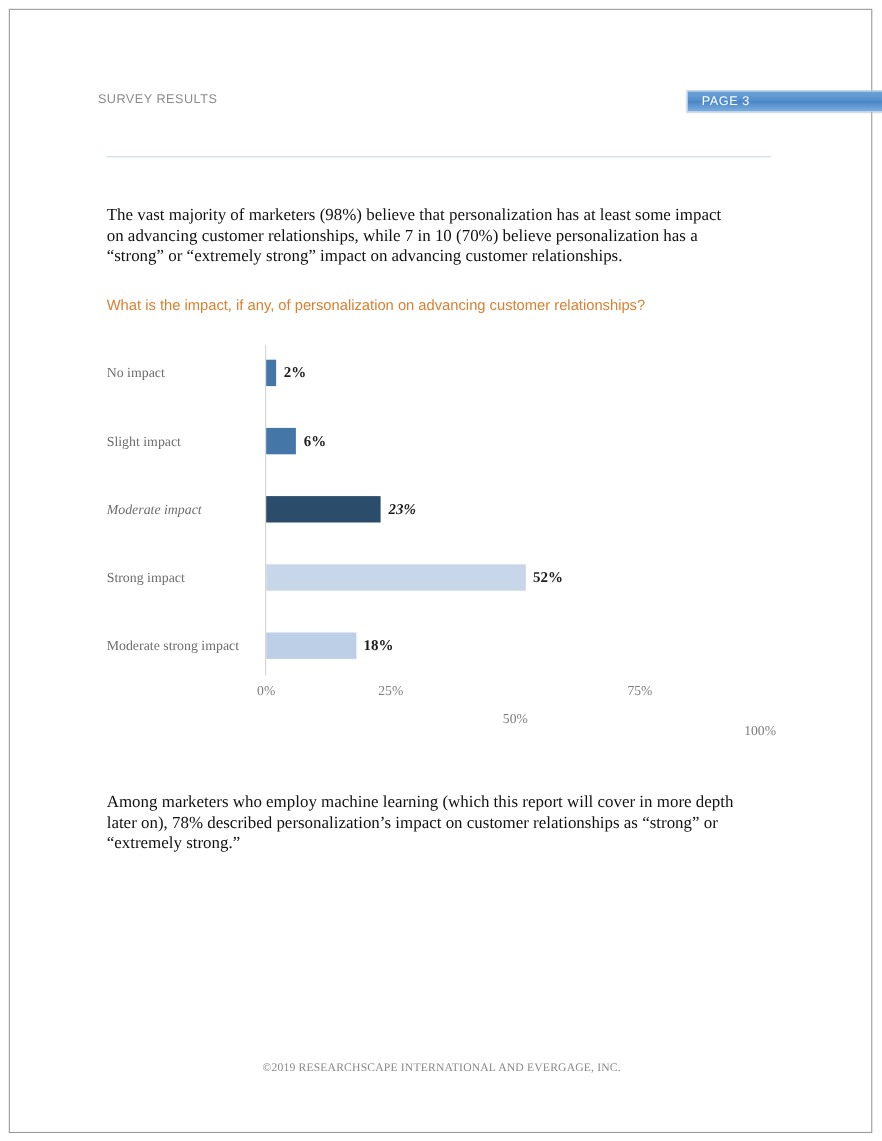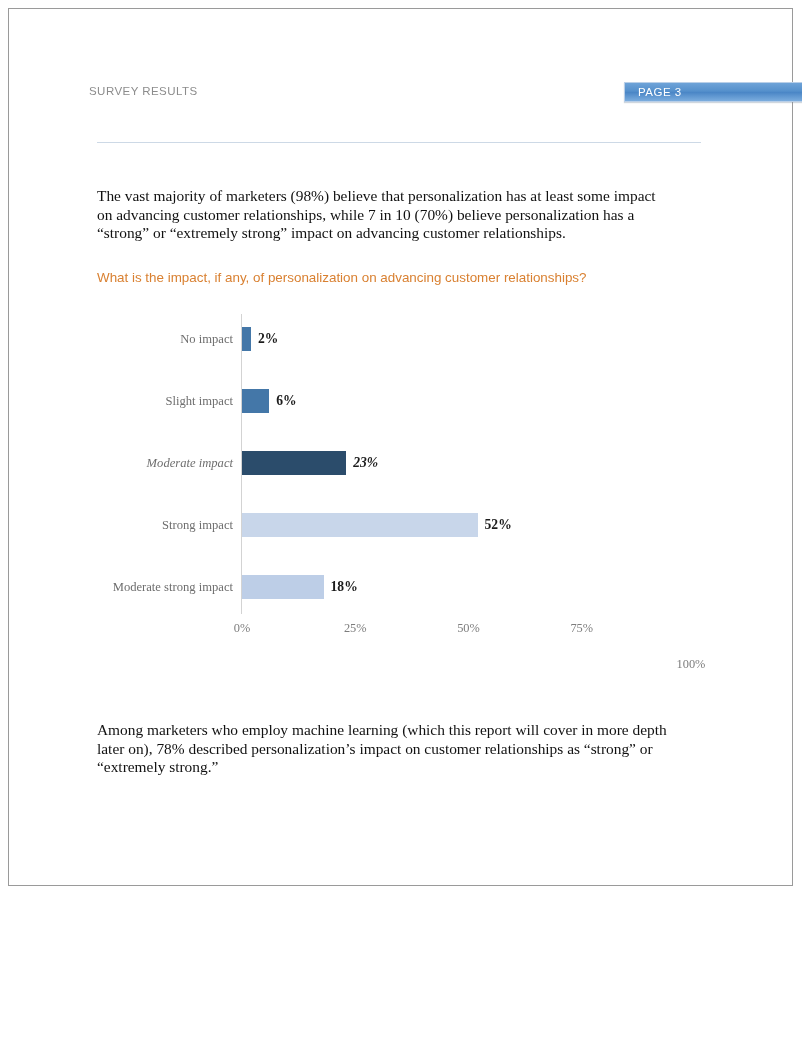--- a/index.html
+++ b/index.html
@@ -12,21 +12,21 @@
     height: 1037px;
     font-family: "Liberation Serif", serif;
     position: relative;
     overflow: hidden;
   }
   .page {
     position: absolute;
     left: 8px;
     top: 8px;
     width: 785px;
-    height: 878px;
+    height: 1022px;
     border: 1px solid #9a9a9a;
     background: #ffffff;
     box-sizing: border-box;
     padding-left: 16px;
   }
 
   
   .run-header {
     position: absolute;
     left: 80px;
@@ -128,21 +128,21 @@
     width: 610px;
     height: 24px;
   }
   .cat-label {
     position: absolute;
     left: 0;
     top: 0;
     width: 136px;
     height: 24px;
     line-height: 24px;
-    text-align: right;
+    text-align: left;
     font-family: "Liberation Serif", serif;
     font-size: 12.6px;
     color: #6e6e6e;
   }
   .bar {
     position: absolute;
     left: 145px;
     top: 0;
     height: 24px;
   }
@@ -247,22 +247,23 @@
         </div>
         <div class="row" style="top: 266px;">
           <div class="cat-label">Moderate strong impact</div>
           <div class="bar" style="width: 81.54px; background: rgb(189, 206, 231);"></div>
           <div class="bar-value" style="left: 233.54px;">18%</div>
         </div>
       </div>
     <div id="chart-ticks">
         <div class="tick" style="left: 115px;">0%</div>
         <div class="tick" style="left: 228.25px;">25%</div>
-        <div class="tick" style="left: 341.5px;">50%</div>
+        <div class="tick" style="left: 341.5px; margin-top: 25px;">50%</div>
         <div class="tick" style="left: 454.75px;">75%</div>
         <div class="tick" style="left: 564px; margin-top: 36px;">100%</div>
       </div>
   </div>
 
 
   <div class="para para-outro">Among marketers who employ machine learning (which this report will cover in more depth later on), 78% described personalization’s impact on customer relationships as “strong” or “extremely strong.”</div>
 
+  <div class="footer">©2019  RESEARCHSCAPE INTERNATIONAL AND EVERGAGE, INC.</div>
 </div>
 
 </body></html>

